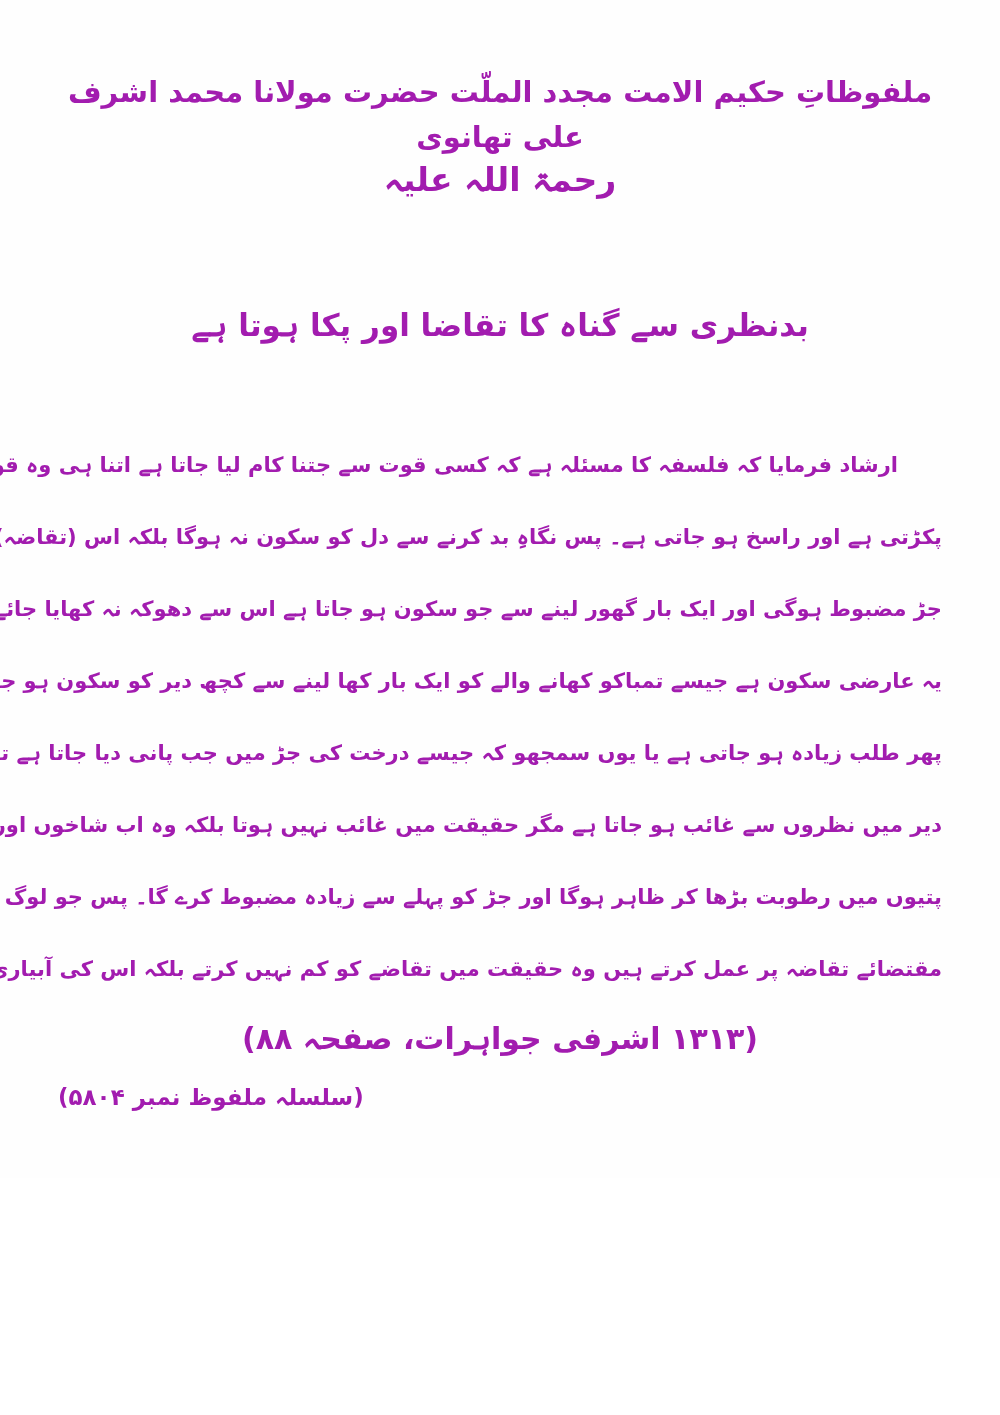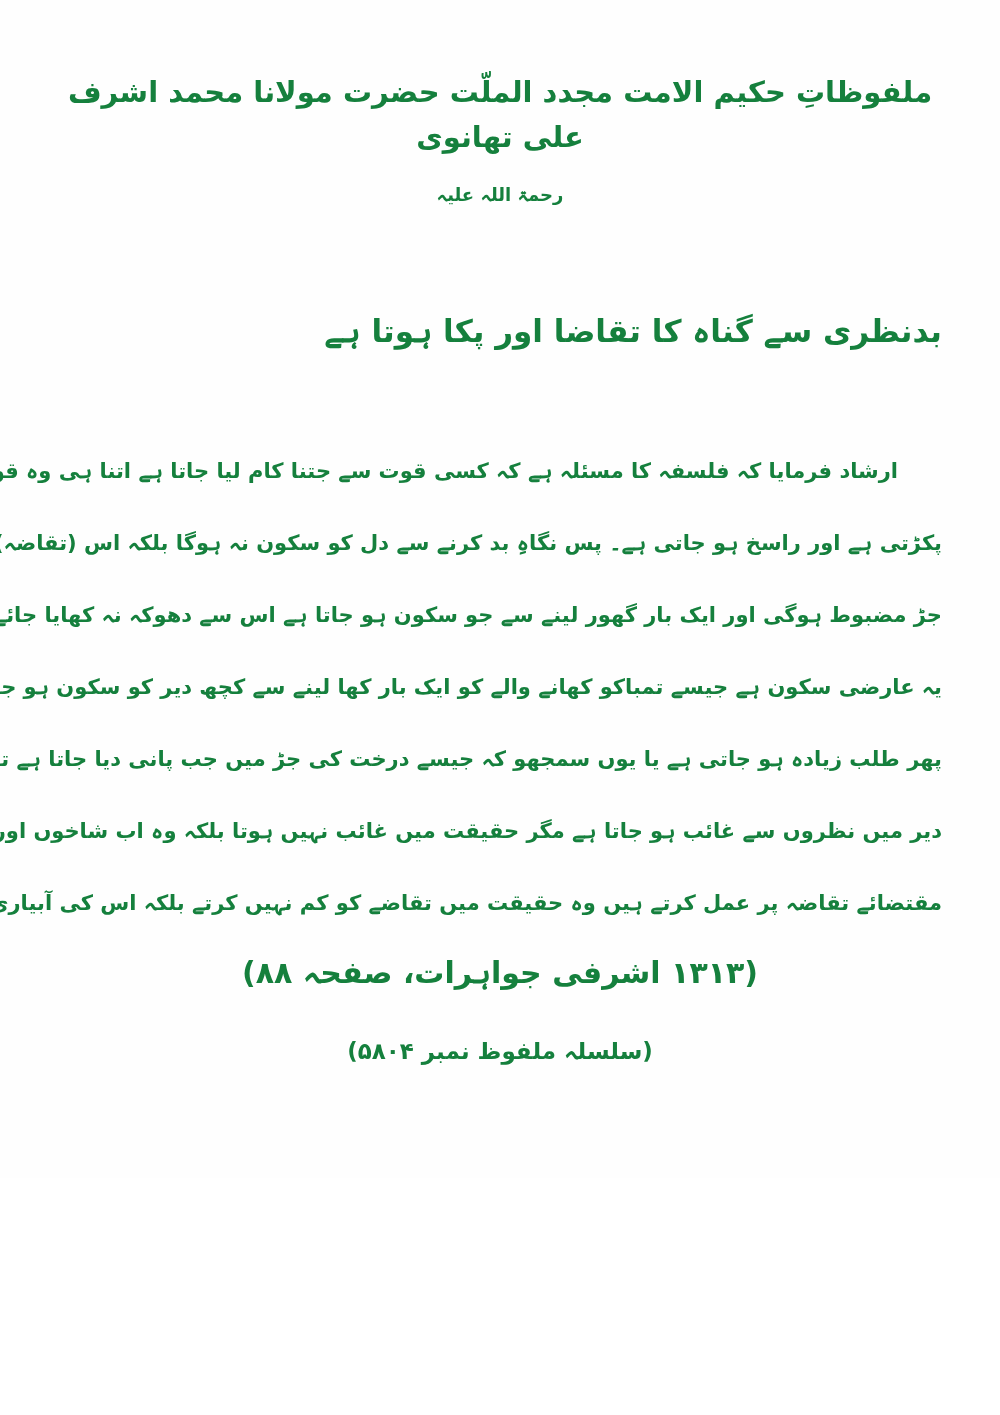--- a/index.html
+++ b/index.html
@@ -3,41 +3,41 @@
 <meta charset="utf-8">
 <style>
   * { margin: 0; padding: 0; box-sizing: border-box; }
   html, body { background: #ffffff; }
   .page {
     position: relative;
     width: 1000px;
     height: 1178px;
     margin: 0 auto;
     background: #fefefe;
-    color: #15803d;
+    color: #a21caf;
     direction: rtl;
     font-family: "DejaVu Sans", sans-serif;
     overflow: hidden;
   }
   .content { padding: 0 58px; }
   .doc-title {
     padding-top: 70px;
     text-align: center;
     font-size: 29px;
     font-weight: bold;
     line-height: 1.55;
   }
   .doc-subtitle {
-    margin-top: 24px;
     text-align: center;
-    font-size: 18px;
+    font-size: 33px;
     font-weight: bold;
   }
   .section-heading {
     margin-top: 108px;
+    text-align: center;
     font-size: 31px;
     font-weight: bold;
   }
   .body-block {
     margin-top: 86px;
     font-size: 21px;
     font-weight: bold;
   }
   .body-line {
     line-height: 72px;
@@ -47,22 +47,22 @@
   }
   .body-line.first-line { text-indent: 44px; }
   .body-line.last-line { text-align-last: right; }
   .citation-primary {
     margin-top: 16px;
     text-align: center;
     font-size: 30px;
     font-weight: bold;
   }
   .citation-secondary {
-    margin-top: 48px;
-    text-align: center;
+    margin-top: 28px;
+    text-align: left;
     font-size: 23px;
     font-weight: bold;
   }
 </style>
 </head>
 <body>
 
 <div class="page">
   <div class="content">
 
@@ -72,20 +72,21 @@
 
     <div class="section-heading">بدنظری سے گناہ کا تقاضا اور پکا ہوتا ہے</div>
 
     <div class="body-block">
       <div class="body-line first-line">ارشاد فرمایا کہ فلسفہ کا مسئلہ ہے کہ کسی قوت سے جتنا کام لیا جاتا ہے اتنا ہی وہ قوت زور</div>
       <div class="body-line">پکڑتی ہے اور راسخ ہو جاتی ہے۔ پس نگاہِ بد کرنے سے دل کو سکون نہ ہوگا بلکہ اس (تقاضہ) کی</div>
       <div class="body-line">جڑ مضبوط ہوگی اور ایک بار گھور لینے سے جو سکون ہو جاتا ہے اس سے دھوکہ نہ کھایا جائے کیونکہ</div>
       <div class="body-line">یہ عارضی سکون ہے جیسے تمباکو کھانے والے کو ایک بار کھا لینے سے کچھ دیر کو سکون ہو جاتا ہے لیکن</div>
       <div class="body-line">پھر طلب زیادہ ہو جاتی ہے یا یوں سمجھو کہ جیسے درخت کی جڑ میں جب پانی دیا جاتا ہے تو وہ تھوڑی</div>
       <div class="body-line">دیر میں نظروں سے غائب ہو جاتا ہے مگر حقیقت میں غائب نہیں ہوتا بلکہ وہ اب شاخوں اور</div>
+      <div class="body-line">پتیوں میں رطوبت بڑھا کر ظاہر ہوگا اور جڑ کو پہلے سے زیادہ مضبوط کرے گا۔ پس جو لوگ</div>
       <div class="body-line">مقتضائے تقاضہ پر عمل کرتے ہیں وہ حقیقت میں تقاضے کو کم نہیں کرتے بلکہ اس کی آبیاری کرتے</div>
     </div>
 
     <div class="citation-primary">(۱۳۱۳ اشرفی جواہرات، صفحہ ۸۸)</div>
 
     <div class="citation-secondary">(سلسلہ ملفوظ نمبر ۵۸۰۴)</div>
 
   </div>
 </div>
 

